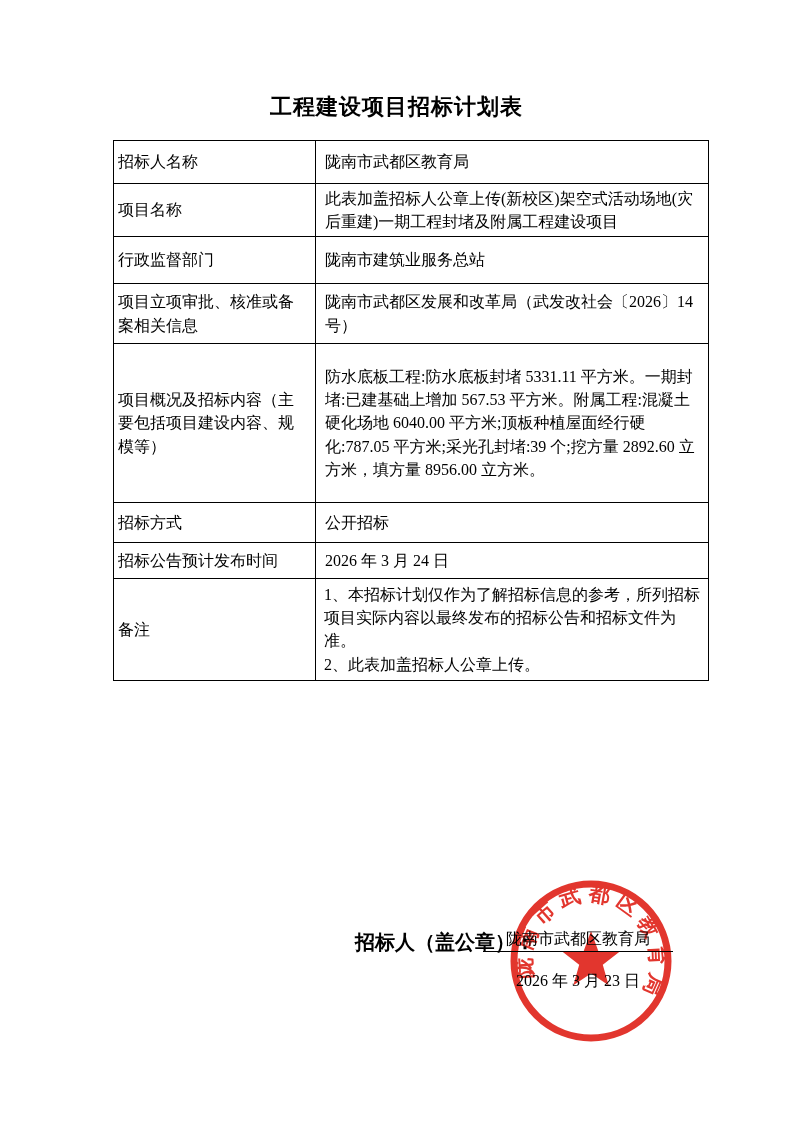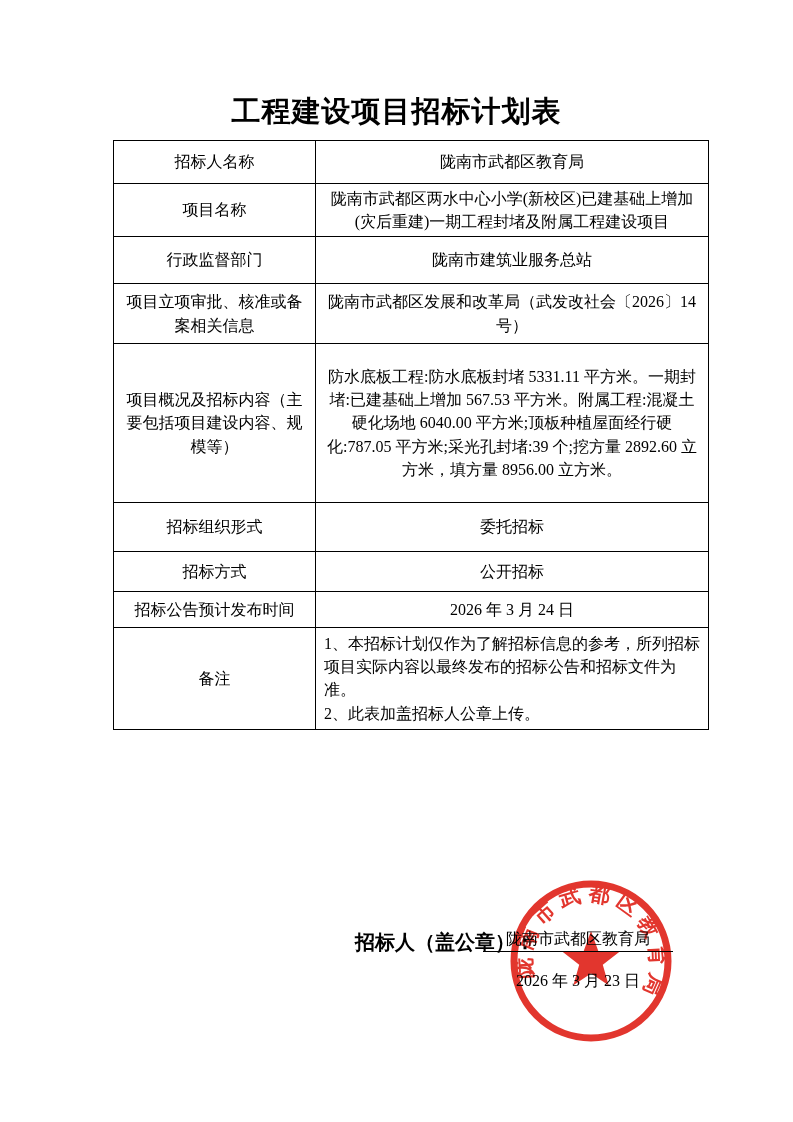--- a/index.html
+++ b/index.html
@@ -8,36 +8,35 @@
     width:793px;height:1122px;
     background:#ffffff;
     font-family:"Liberation Serif","DejaVu Serif",serif;
     color:#000;
     overflow:hidden;
   }
   .doc-title{
     position:absolute;
     top:92px;left:0;width:100%;
     text-align:center;
-    font-size:29px;
+    font-size:22px;
     font-weight:bold;
     letter-spacing:1px;
   }
   table.plan{
     position:absolute;
     left:113px;top:140px;
     width:567px;
     border-collapse:collapse;
     table-layout:fixed;
   }
   table.plan td{
     border:1.5px solid #000;
     font-size:16px;
     line-height:1.45;
-    text-align:center;
     vertical-align:middle;
     white-space:pre-line;
     overflow:hidden;
   }
   td.label-cell{width:193px;padding:2px 4px;}
   td.value-cell{width:374px;padding:2px 9px;}
   tr.remark-row td.value-cell{text-align:left;padding:4px 8px;}
   .sign-label{
     position:absolute;
     left:355px;top:929px;
@@ -82,40 +81,36 @@
   <div class="doc-title">工程建设项目招标计划表</div>
 
   <table class="plan">
     <tbody>
       <tr style="height:43px;">
         <td class="label-cell">招标人名称</td>
         <td class="value-cell">陇南市武都区教育局</td>
       </tr>
       <tr style="height:53px;">
         <td class="label-cell">项目名称</td>
-        <td class="value-cell">陇南市武都区两水中心小学(新校区)已建基础上增加(灾后重建)一期工程封堵及附属工程建设项目</td>
+        <td class="value-cell">此表加盖招标人公章上传(新校区)架空式活动场地(灾后重建)一期工程封堵及附属工程建设项目</td>
       </tr>
       <tr style="height:47px;margin-top:8px;">
         <td class="label-cell">行政监督部门</td>
         <td class="value-cell">陇南市建筑业服务总站</td>
       </tr>
       <tr style="height:60px;">
         <td class="label-cell">项目立项审批、核准或备
 案相关信息</td>
         <td class="value-cell">陇南市武都区发展和改革局（武发改社会〔2026〕14号）</td>
       </tr>
       <tr style="height:159px;">
         <td class="label-cell">项目概况及招标内容（主
 要包括项目建设内容、规
 模等）</td>
         <td class="value-cell">防水底板工程:防水底板封堵 5331.11 平方米。一期封堵:已建基础上增加 567.53 平方米。附属工程:混凝土硬化场地 6040.00 平方米;顶板种植屋面经行硬化:787.05 平方米;采光孔封堵:39 个;挖方量 2892.60 立方米，填方量 8956.00 立方米。</td>
-      </tr>
-      <tr style="height:49px;">
-        <td class="label-cell">招标组织形式</td>
-        <td class="value-cell">委托招标</td>
       </tr>
       <tr style="height:40px;">
         <td class="label-cell">招标方式</td>
         <td class="value-cell">公开招标</td>
       </tr>
       <tr style="height:36px;">
         <td class="label-cell">招标公告预计发布时间</td>
         <td class="value-cell">2026 年 3 月 24 日</td>
       </tr>
       <tr class="remark-row" style="height:98px;">

